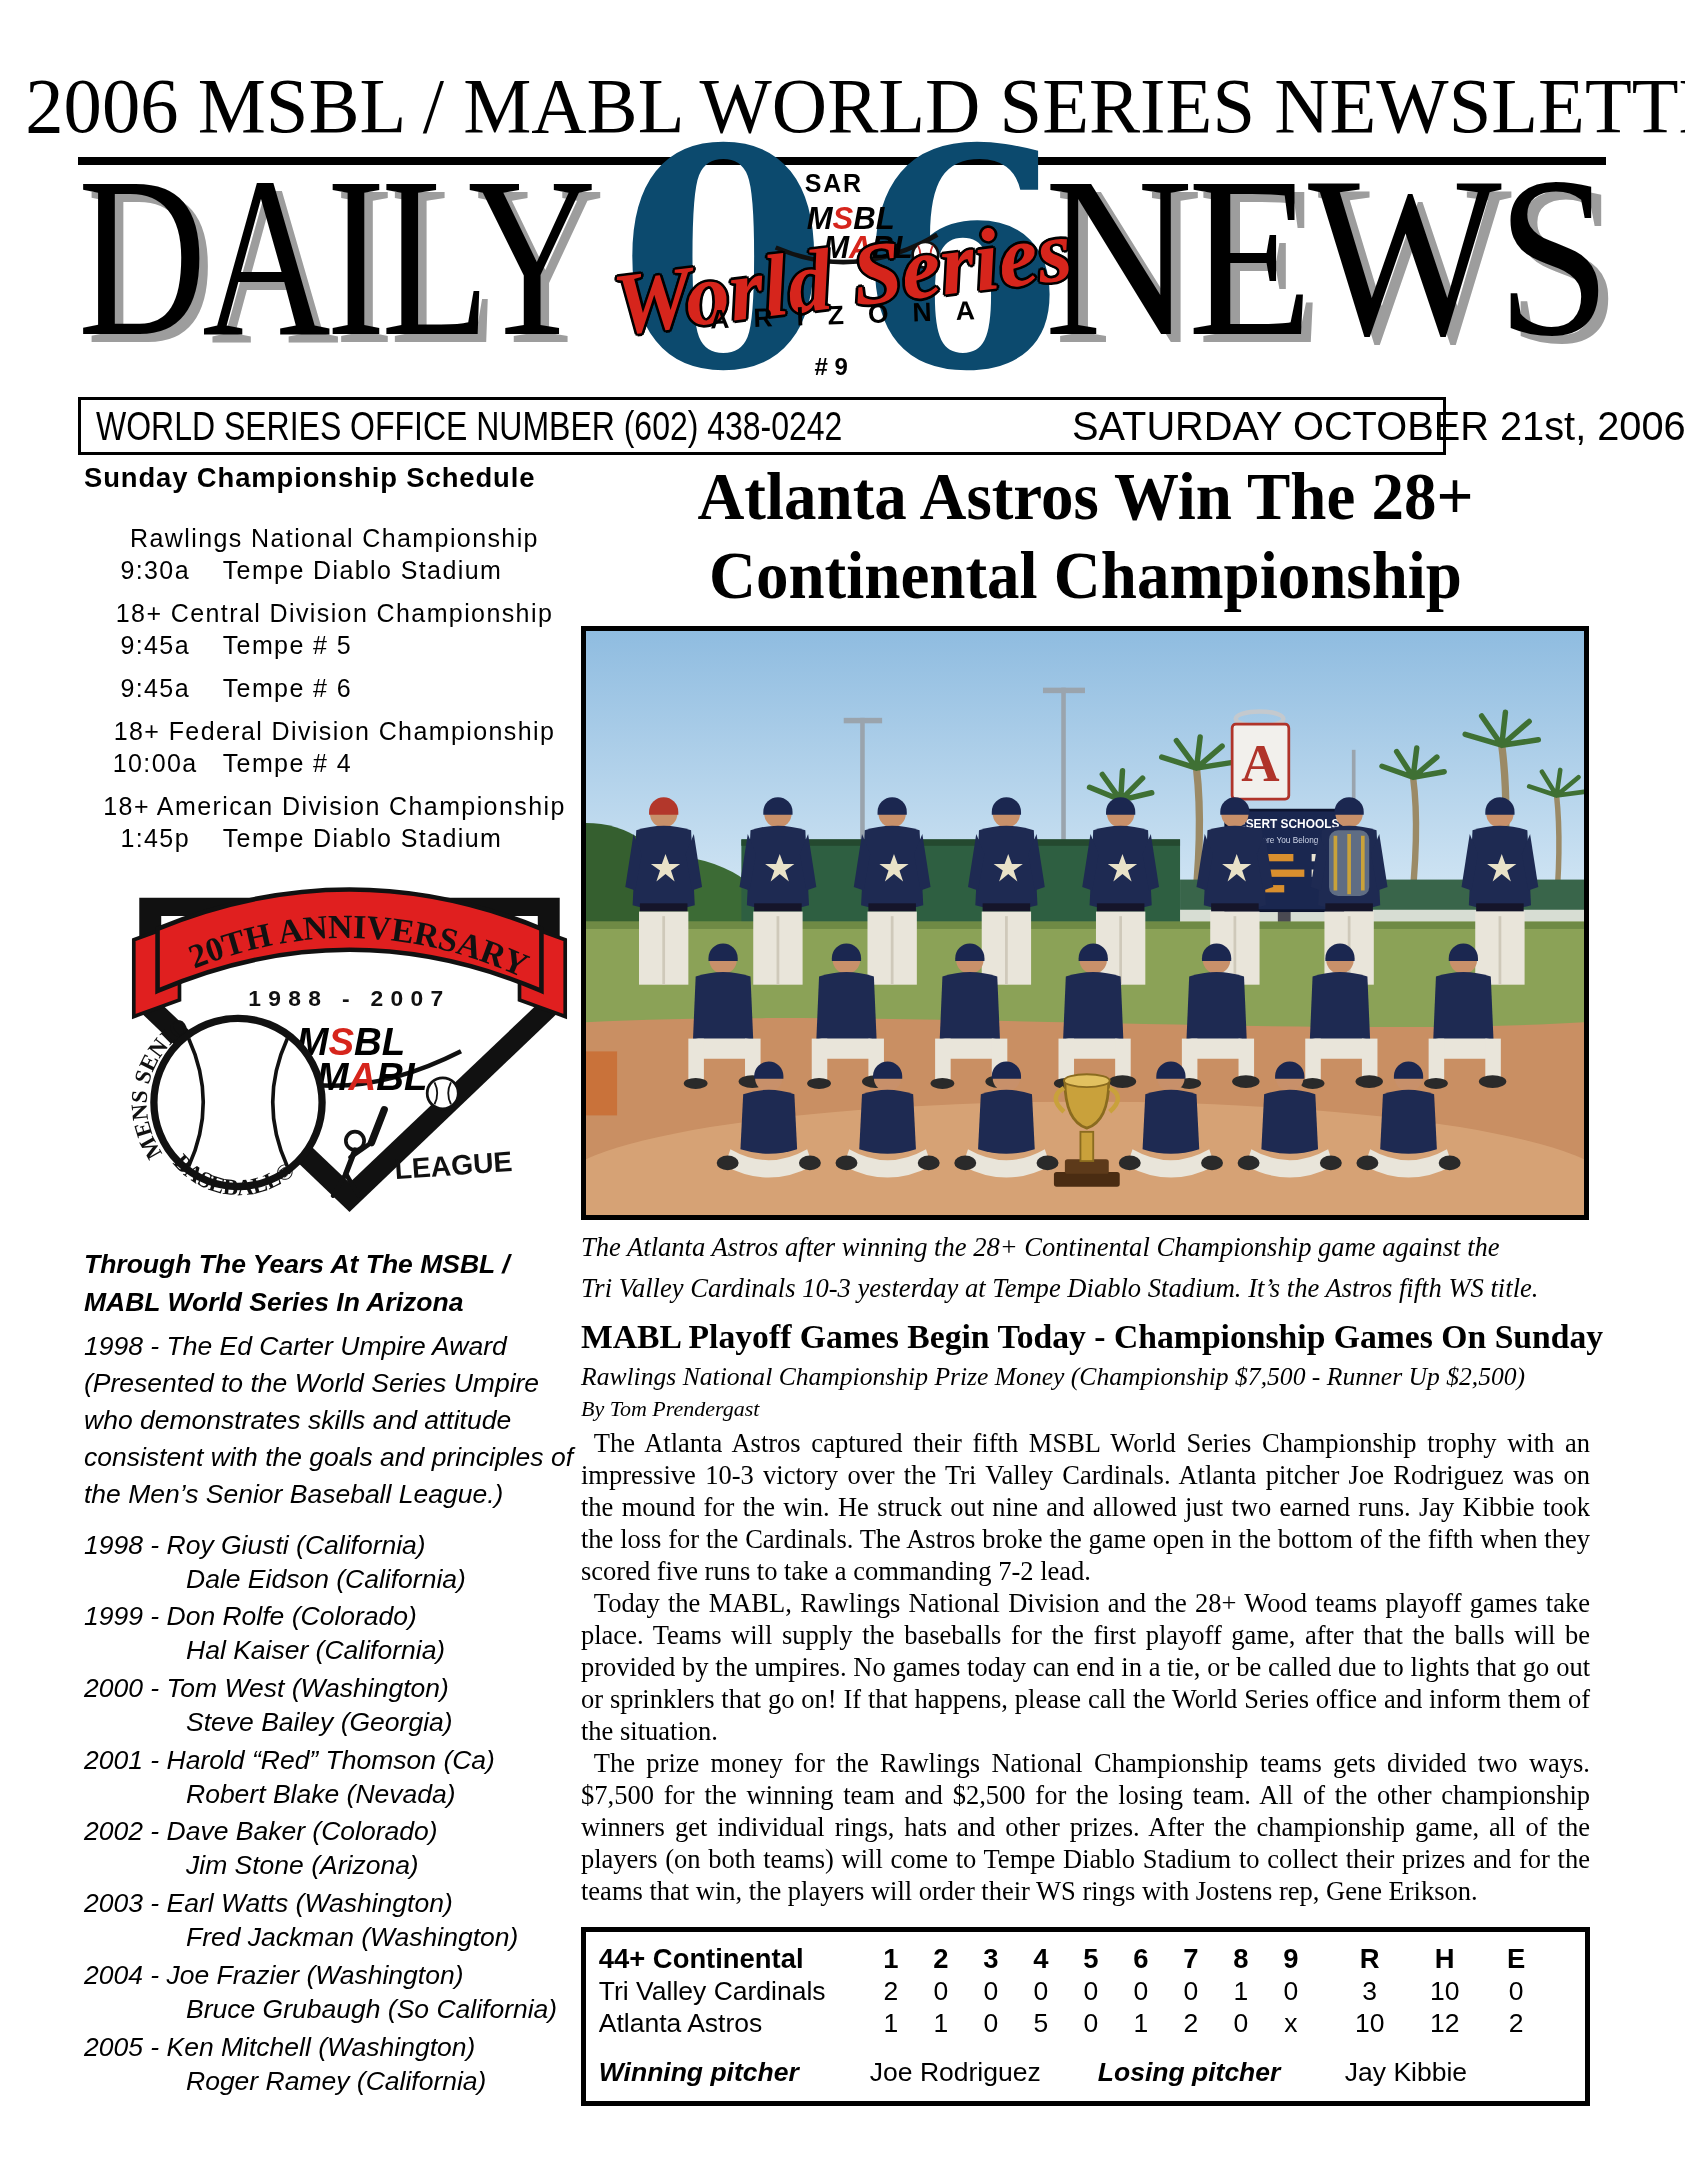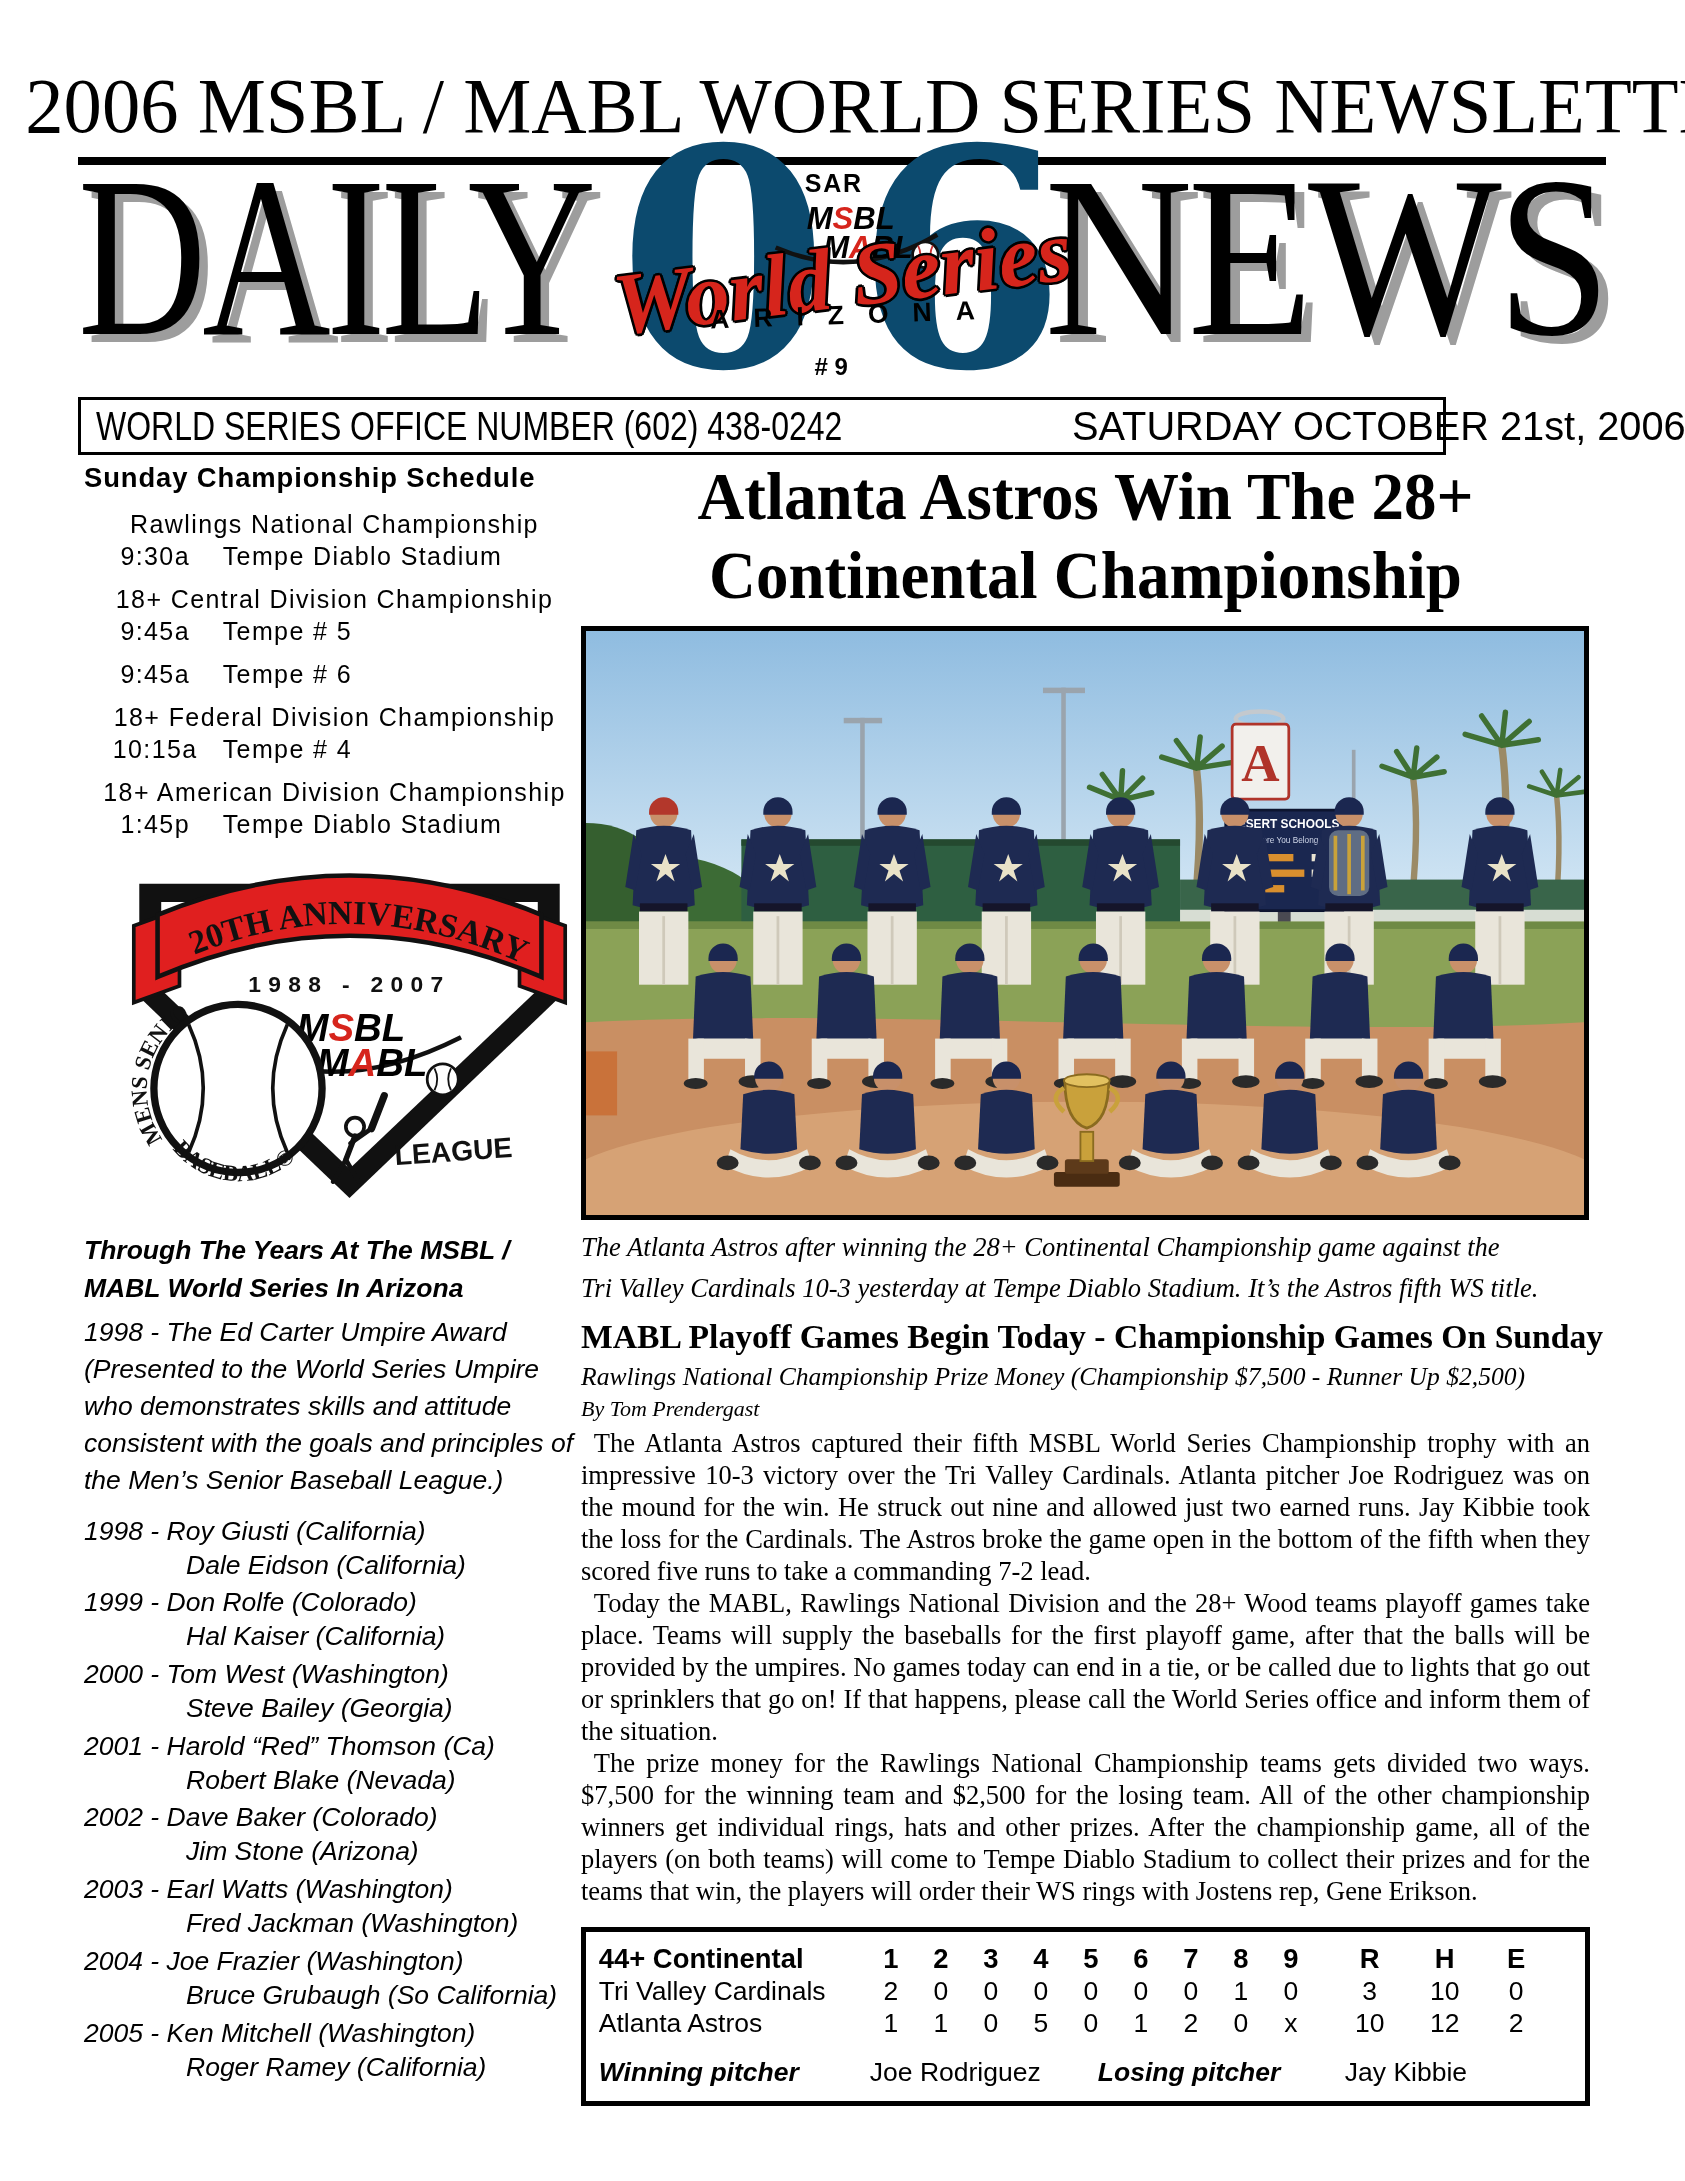--- a/index.html
+++ b/index.html
@@ -30,21 +30,21 @@
     font-weight:bold;font-size:26.5px;letter-spacing:24px;padding-left:24px;}
   .num9{position:absolute;left:50%;top:186px;transform:translateX(-27.4px);
     font-weight:bold;font-size:24px;}
   .infobar{position:absolute;top:397px;left:78px;width:1368px;height:58px;border:3.7px solid #000;
     box-sizing:border-box;display:flex;align-items:center;justify-content:space-between;
     padding:0 14.6px;font-size:41px;white-space:nowrap;text-align:right;}
   .infobar .ib-left{transform:scaleX(.78);transform-origin:left center;}
   .infobar .ib-right{transform:scaleX(.97);transform-origin:right center;}
   
   .left-col{position:absolute;left:84px;top:462px;width:501px;}
-  .sched-head{font-weight:bold;font-size:27.4px;letter-spacing:0.9px;margin:0 0 14px 0;}
+  .sched-head{font-weight:bold;font-size:27.4px;letter-spacing:0.9px;margin:0 0 28px 0;}
   .sched-item{margin-bottom:11px;font-size:25px;letter-spacing:1.4px;line-height:32px;text-align:center;}
   .sched-timerow{display:flex;}
   .sched-time{width:135px;padding-left:3.7px;}
   .anniv-wrap{margin:7.3px 0 0 37px;width:457px;height:364px;}
   .through{margin-top:5.5px;font-style:italic;}
   .through-head{font-weight:bold;font-size:26.5px;line-height:38px;}
   .award{font-size:26.5px;line-height:37px;margin:7.3px 0 14.6px 0;}
   .ty-entry{font-size:26.5px;line-height:34px;margin-bottom:3.7px;}
   .ty-line2{margin-left:102px;}
   
@@ -123,21 +123,21 @@
   </div>
   <div class="sched-item">
     <div class="sched-timerow">
         <span class="sched-time">9:45a</span>
         <span>Tempe # 6</span>
       </div>
   </div>
   <div class="sched-item">
     <div>18+ Federal Division Championship</div>
     <div class="sched-timerow">
-        <span class="sched-time">10:15a</span>
+        <span class="sched-time">10:00a</span>
         <span>Tempe # 4</span>
       </div>
   </div>
   <div class="sched-item">
     <div>18+ American Division Championship</div>
     <div class="sched-timerow">
         <span class="sched-time">1:45p</span>
         <span>Tempe Diablo Stadium</span>
       </div>
   </div>

